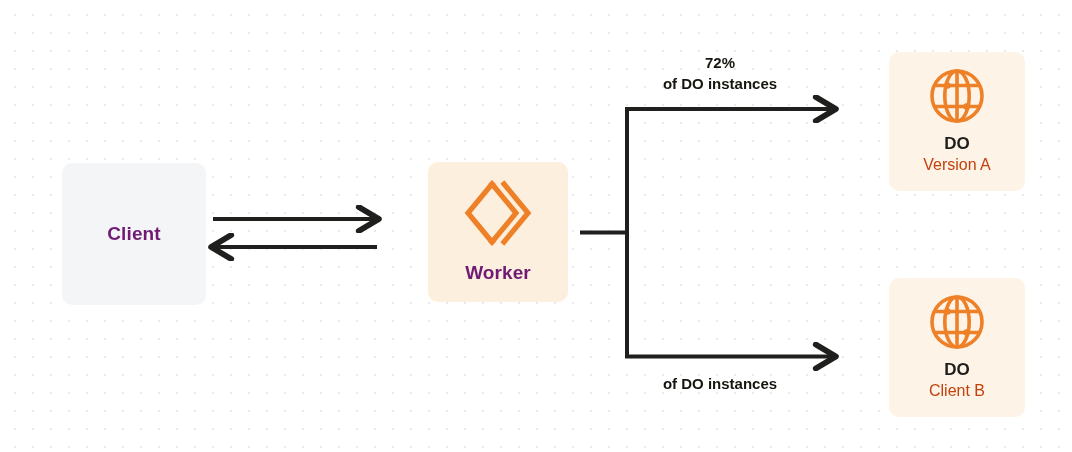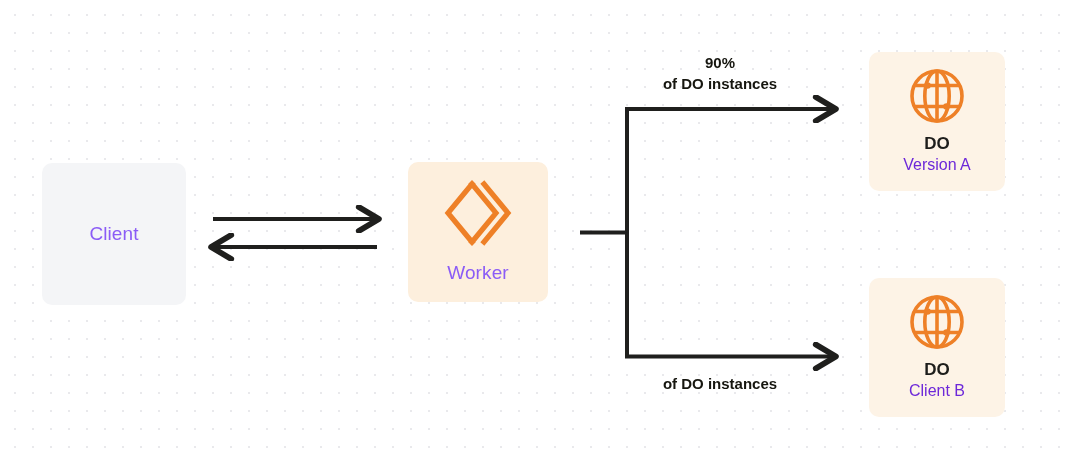--- a/index.html
+++ b/index.html
@@ -20,20 +20,21 @@
   }
 
   
   .node {
     position: absolute;
     border-radius: 10px;
     display: flex;
     flex-direction: column;
     align-items: center;
     justify-content: center;
+    margin-left: 20px;
   }
   .node-client {
     left: 42px; top: 163px;
     width: 144px; height: 142px;
     background: #f4f5f7;
   }
   .node-worker {
     left: 408px; top: 162px;
     width: 140px; height: 140px;
     background: #fdefdd;
@@ -44,35 +45,35 @@
     background: #fdf3e6;
   }
   .node-do-b {
     left: 869px; top: 278px;
     width: 136px; height: 139px;
     background: #fdf3e6;
   }
 
   .node-label {
     font-size: 19px;
-    font-weight: normal;
-    color: #8b5cf6;
+    font-weight: bold;
+    color: #701a75;
     letter-spacing: 0.1px;
     line-height: 1.15;
   }
   .node-label-sm {
     font-size: 17px;
     font-weight: bold;
     color: #1d1d1b;
     line-height: 1.2;
   }
   .node-sublabel {
     font-size: 16px;
     font-weight: normal;
-    color: #6d28d9;
+    color: #c2410c;
     line-height: 1.3;
     margin-top: 1px;
   }
 
   .icon-wrap { display: block; line-height: 0; }
   .worker-icon { margin-bottom: 16px; }
   .do-icon { margin-bottom: 9px; }
 
   
   #wires {
@@ -175,21 +176,21 @@
         </g>
         <circle cx="19.5" cy="18.5" r="3.3" fill="#ee8027"></circle>
         <circle cx="38.5" cy="39.5" r="3.3" fill="#ee8027"></circle>
       </svg>
     </span>
     <span class="node-label-sm">DO</span>
     <span class="node-sublabel">Client B</span>
   </div>
 
   <div class="edge-label label-top">
-    <div>90%</div>
+    <div>72%</div>
     <div>of DO instances</div>
   </div>
 
   <div class="edge-label label-bot">
     <div>of DO instances</div>
   </div>
 
 </div>
 
 </body></html>

